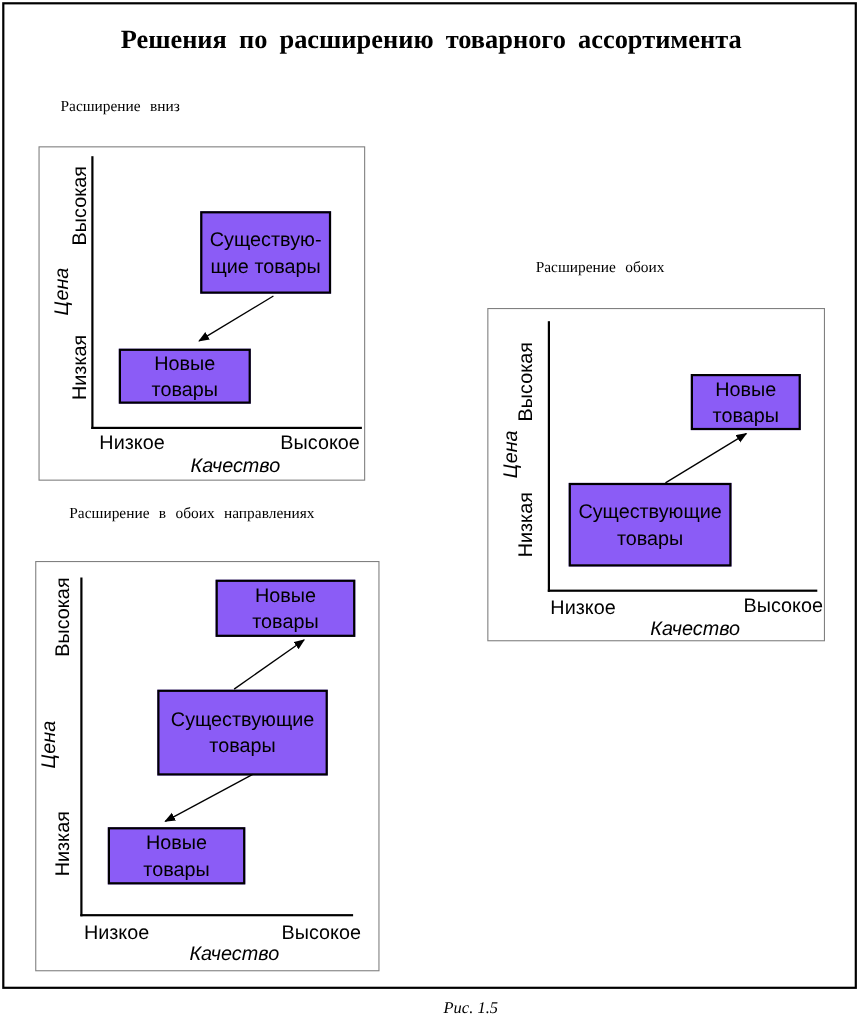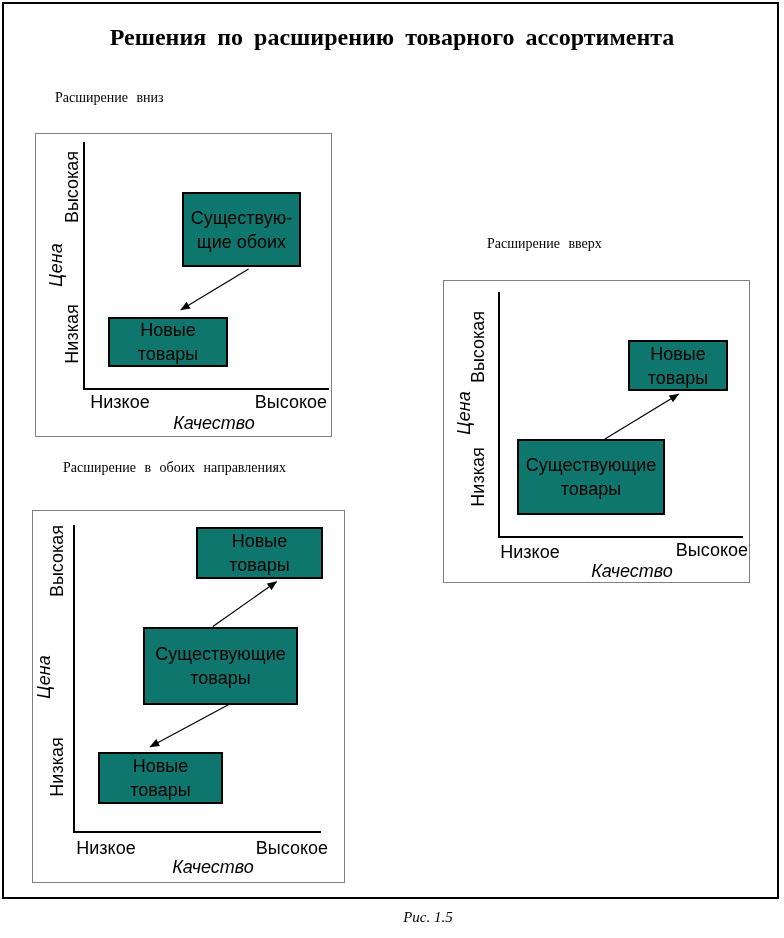--- a/index.html
+++ b/index.html
@@ -77,21 +77,21 @@
   .p3 .y-high { left: 24px;  top: 50px;  }
   .p3 .y-name { left: 11px;  top: 166px; }
   .p3 .y-low  { left: 24px;  top: 256px; }
   .p3 .x-low  { left: 73px;  top: 327px; }
   .p3 .x-high { left: 259px; top: 327px; }
   .p3 .x-name { left: 180px; top: 346px; }
 
   .node {
     position: absolute;
     border: 2px solid #000; box-sizing: border-box;
-    background: #0f766e;
+    background: #8b5cf6;
     display: flex; flex-direction: column;
     align-items: center; justify-content: center;
     text-align: center;
     font-size: 18px; line-height: 24px;
   }
   .p1 .box-existing { left: 146px; top: 58px;  width: 119px; height: 75px; }
   .p1 .box-new      { left: 72px;  top: 183px; width: 120px; height: 50px; }
   .p2 .box-new      { left: 184px; top: 59px;  width: 100px; height: 51px; }
   .p2 .box-existing { left: 73px;  top: 158px; width: 148px; height: 76px; }
   .p3 .box-new-top    { left: 163px; top: 16px;  width: 127px; height: 52px; }
@@ -111,32 +111,32 @@
   }
 </style>
 </head>
 <body>
 
 <div class="frame"></div>
 
 <div class="main-title">Решения по расширению товарного ассортимента</div>
 
 <div class="panel-title pt1">Расширение вниз</div>
-<div class="panel-title pt2">Расширение вверх</div>
+<div class="panel-title pt2">Расширение обоих</div>
 <div class="panel-title pt3">Расширение в обоих направлениях</div>
 
 <div class="panel p1">
   <div class="vline"></div>
   <div class="hline"></div>
   <div class="rlabel y-high">Высокая</div>
   <div class="rlabel axis-name y-name">Цена</div>
   <div class="rlabel y-low">Низкая</div>
   <div class="node box-existing">
     <div>Существую-</div>
-    <div>щие обоих</div>
+    <div>щие товары</div>
   </div>
   <div class="node box-new">
     <div>Новые</div>
     <div>товары</div>
   </div>
   <div class="xlabel x-low">Низкое</div>
   <div class="xlabel x-high">Высокое</div>
   <div class="xlabel axis-name x-name">Качество</div>
   <svg class="arrows" viewBox="0 0 297 304">
     <defs>

